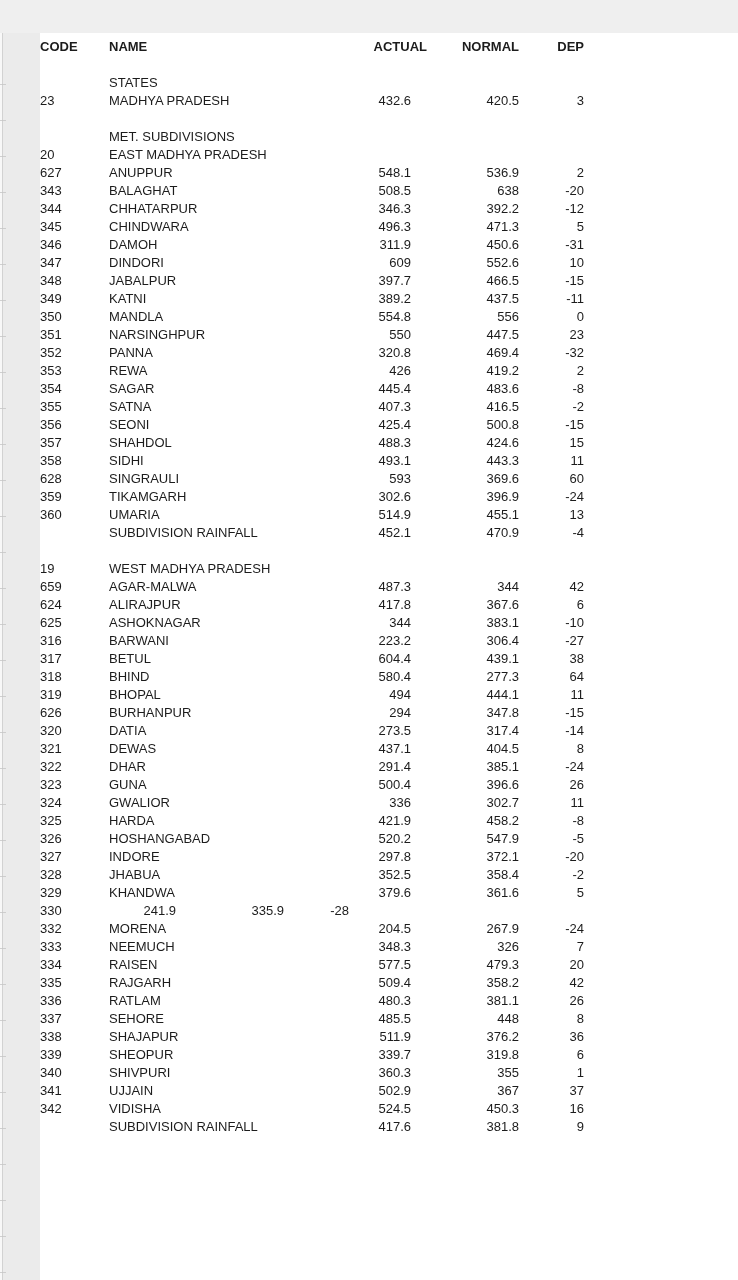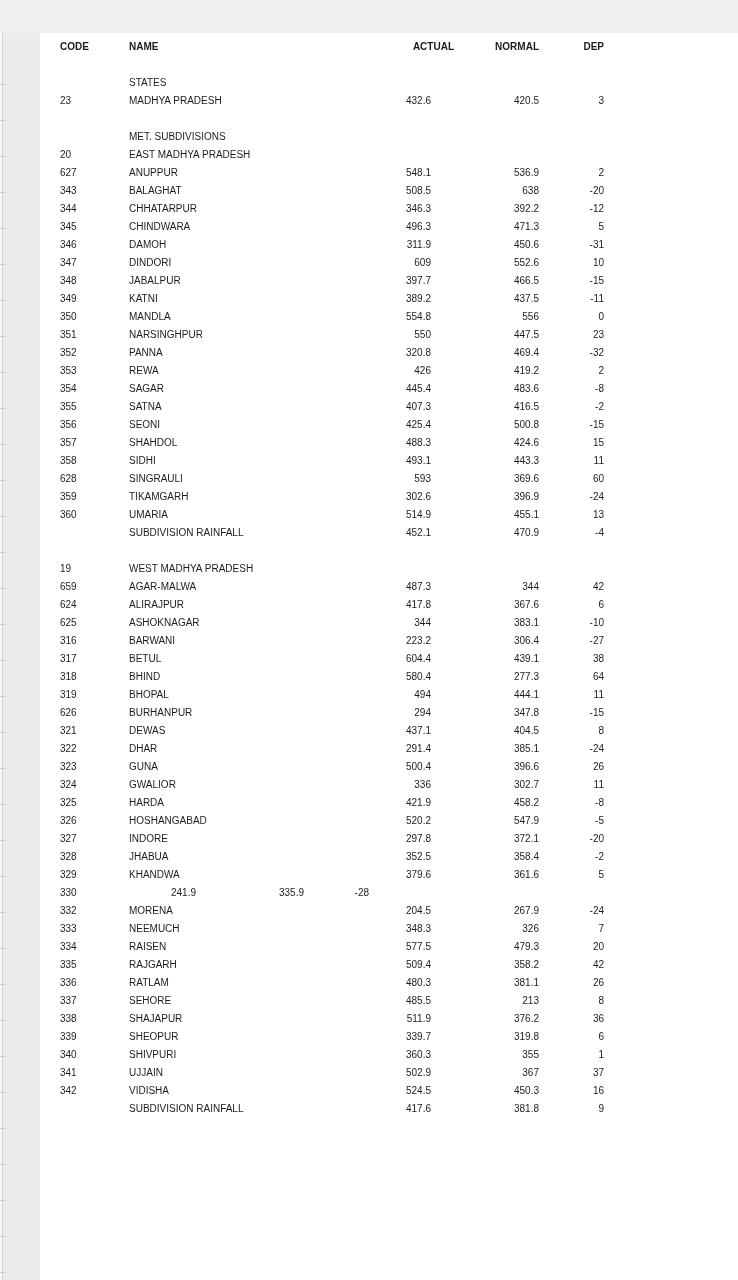--- a/index.html
+++ b/index.html
@@ -36,33 +36,33 @@
       transparent 0px, transparent 35px,
       #c6c6c6 35px, #c6c6c6 36px
     );
     opacity: .8;
   }
 
   
   .content {
     position: absolute; left: 40px; top: 33px; right: 0; bottom: 0;
     background: #ffffff;
-    padding: 5px 0 0 20px;
-    font-size: 10px;
+    padding: 5px 0 0 0;
+    font-size: 13px;
     line-height: 18px;
   }
   .row { display: flex; height: 18px; white-space: nowrap; }
   .c { flex: none; overflow: hidden; }
   .c.code   { width: 69px;  text-align: left;  }
   .c.name   { width: 235px; text-align: left;  }
   .c.actual { width: 67px;  text-align: right; }
   .c.normal { width: 108px; text-align: right; }
   .c.dep    { width: 65px;  text-align: right; }
   .row.header { font-weight: bold; }
-  .row.header .c.actual { position: relative; left: 23px; }
+  .row.header .c.actual { position: relative; left: 16px; }
 </style>
 </head>
 <body>
 
 <div class="screen">
 
   <div class="top-band"></div>
 
   <div class="left-strip">
     <div class="edge-col"></div>
@@ -331,20 +331,27 @@
           <div class="c dep">11</div>
         </div>
         <div class="row">
           <div class="c code">626</div>
           <div class="c name">BURHANPUR</div>
           <div class="c actual">294</div>
           <div class="c normal">347.8</div>
           <div class="c dep">-15</div>
         </div>
         <div class="row">
+          <div class="c code">320</div>
+          <div class="c name">DATIA</div>
+          <div class="c actual">273.5</div>
+          <div class="c normal">317.4</div>
+          <div class="c dep">-14</div>
+        </div>
+        <div class="row">
           <div class="c code">321</div>
           <div class="c name">DEWAS</div>
           <div class="c actual">437.1</div>
           <div class="c normal">404.5</div>
           <div class="c dep">8</div>
         </div>
         <div class="row">
           <div class="c code">322</div>
           <div class="c name">DHAR</div>
           <div class="c actual">291.4</div>
@@ -438,21 +445,21 @@
           <div class="c code">336</div>
           <div class="c name">RATLAM</div>
           <div class="c actual">480.3</div>
           <div class="c normal">381.1</div>
           <div class="c dep">26</div>
         </div>
         <div class="row">
           <div class="c code">337</div>
           <div class="c name">SEHORE</div>
           <div class="c actual">485.5</div>
-          <div class="c normal">213</div>
+          <div class="c normal">448</div>
           <div class="c dep">8</div>
         </div>
         <div class="row">
           <div class="c code">338</div>
           <div class="c name">SHAJAPUR</div>
           <div class="c actual">511.9</div>
           <div class="c normal">376.2</div>
           <div class="c dep">36</div>
         </div>
         <div class="row">

